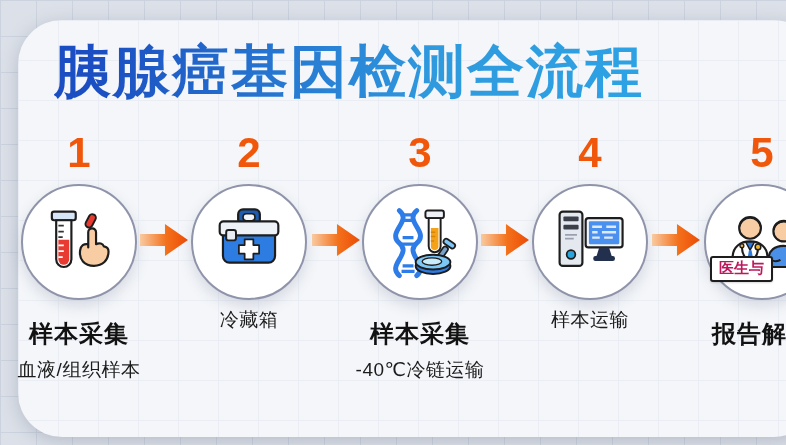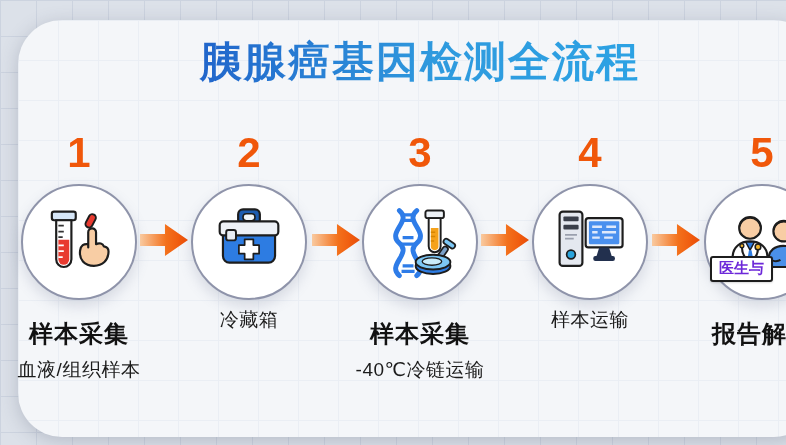--- a/index.html
+++ b/index.html
@@ -19,21 +19,21 @@
     position:absolute;left:18px;top:20px;width:800px;height:417px;
     border-radius:44px;
     background-color:#f4f6f9;
     background-image:linear-gradient(#eaeef4 1px,transparent 1px),
                      linear-gradient(90deg,#eaeef4 1px,transparent 1px);
     background-size:40px 40px;
     box-shadow:0 4px 18px rgba(70,80,105,.25);
   }
   .title{
     position:absolute;left:54px;top:34px;width:732px;
-    text-align:center;font-size:42px;font-weight:900;letter-spacing:2px;
+    text-align:left;font-size:57px;font-weight:900;letter-spacing:2px;
     background:linear-gradient(94deg,#1b4ec2 6%,#2f9ade 52%,#2aa8e8 100%);
     -webkit-background-clip:text;background-clip:text;
     color:transparent;-webkit-text-fill-color:transparent;
   }
   .step{position:absolute;top:130px;width:170px;text-align:center;}
   .num{font-size:42px;font-weight:800;color:#f0570a;line-height:46px;height:46px;}
   .circle{
     position:relative;margin:8px auto 0;width:112px;height:112px;border-radius:50%;
     background:#ffffff;border:2px solid #8f94aa;
     box-shadow:0 6px 14px rgba(90,100,135,.20);
@@ -42,21 +42,21 @@
   .label{margin-top:18px;font-size:24px;font-weight:800;color:#121212;letter-spacing:1px;}
   .sub{margin-top:7px;font-size:19px;color:#1c1c1c;letter-spacing:0.5px;}
   .arrow{
     position:absolute;top:221px;width:48px;height:38px;
     background:linear-gradient(90deg,#f9caa0 0%,#f3701b 55%,#ee4d06 100%);
     clip-path:polygon(0 34%,52% 34%,52% 8%,100% 50%,52% 92%,52% 66%,0 66%);
   }
   .sign{
     position:absolute;left:4px;top:70px;z-index:2;
     background:#fff;border:2.5px solid #1d1d1d;border-radius:3px;
-    padding:1px 7px 2px;font-size:15px;font-weight:700;color:#6d28d9;
+    padding:1px 7px 2px;font-size:15px;font-weight:700;color:#be185d;
     white-space:nowrap;box-shadow:0 1px 2px rgba(0,0,0,.15);
   }
   
   .s1{left:-6px;} .s2{left:164px;} .s3{left:335px;} .s4{left:505px;} .s5{left:677px;}
   .a1{left:140px;} .a2{left:312px;} .a3{left:481px;} .a4{left:652px;}
   svg{display:block;}
 </style>
 </head>
 <body>
 

